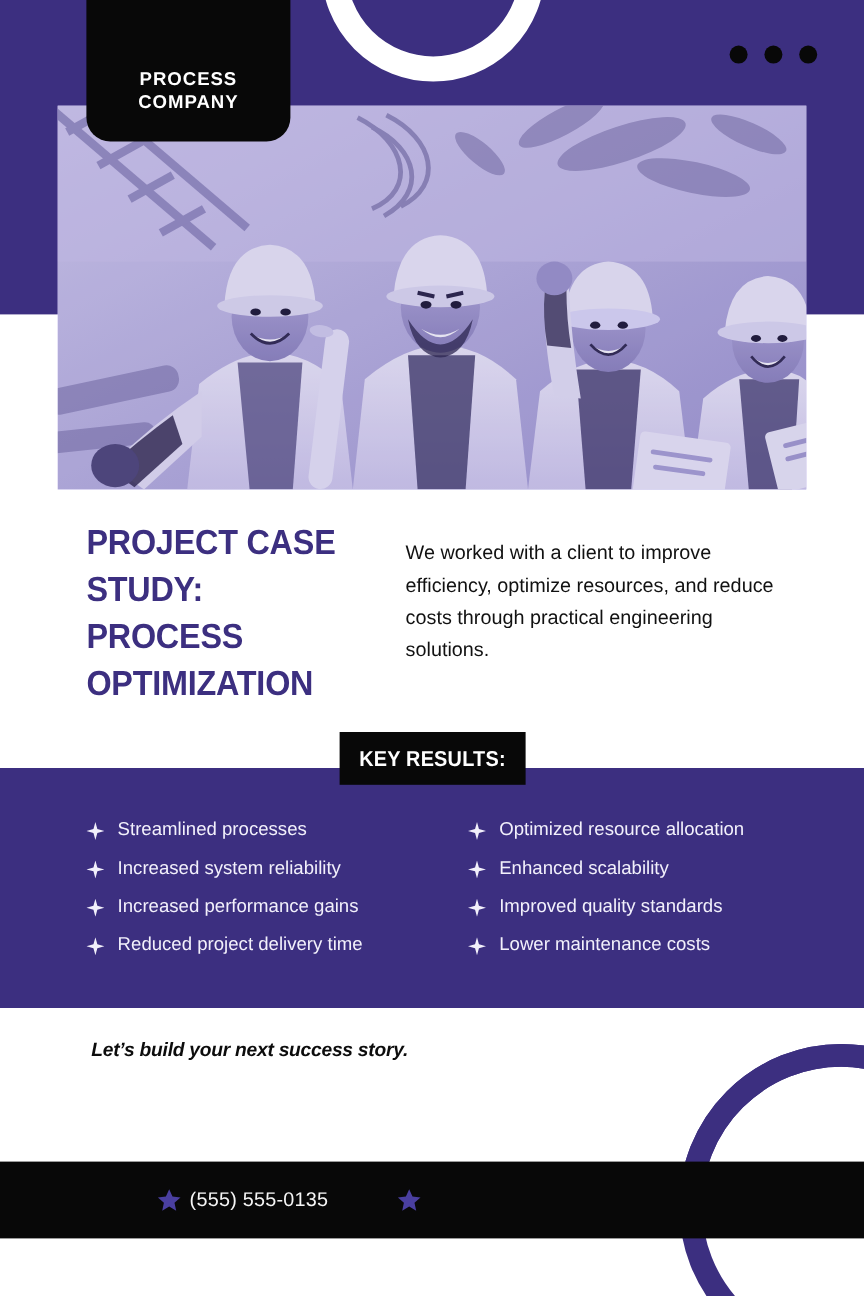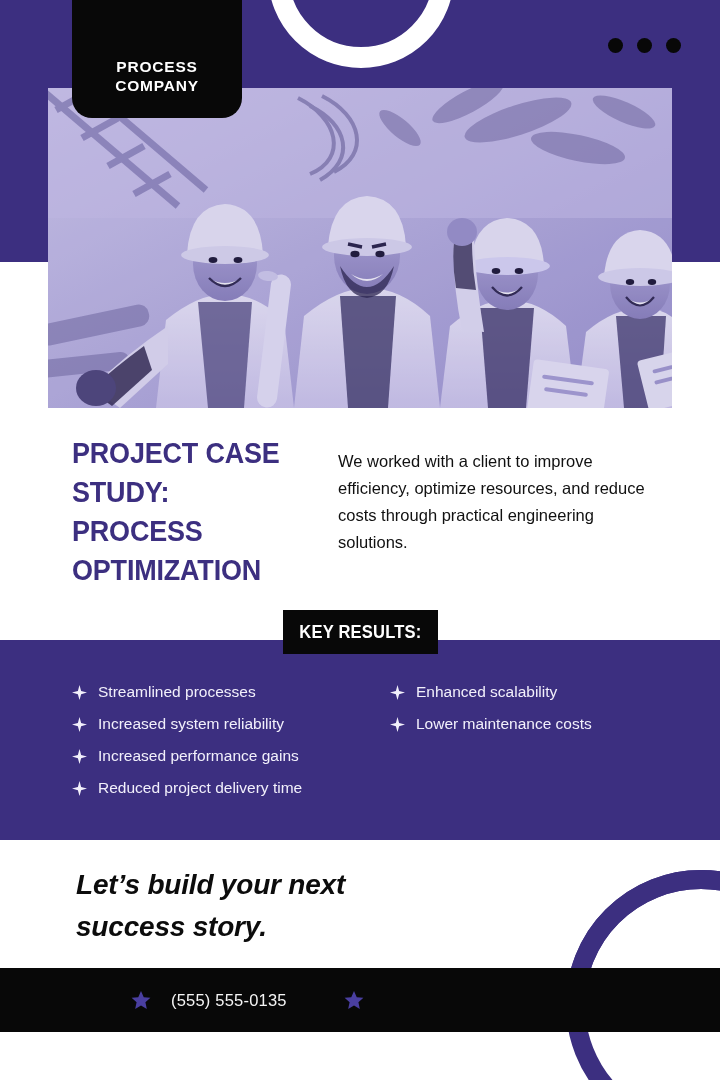--- a/index.html
+++ b/index.html
@@ -160,21 +160,21 @@
     width:270px; height:270px;
     border-radius:50%;
     border:19px solid #3C2F80;
     background:transparent;
   }
   .cta-text {
     position:absolute;
     left:76px; top:24px;
     width:330px;
     color:#0c0c0c;
-    font-size:28px;
+    font-size:16px;
     font-weight:bold;
     font-style:italic;
     line-height:1.5;
     letter-spacing:-0.2px;
   }
 
   
   .ring-tail {
     position:absolute;
     left:566px; top:870px;
@@ -189,21 +189,21 @@
     left:0; top:968px;
     width:720px; height:64px;
     background:#080808;
     display:flex;
     align-items:center;
     z-index:6;
   }
   .contact {
     display:flex;
     align-items:center;
-    gap:20px;
+    gap:7px;
   }
   .contact.phone { margin-left:131px; }
   .contact.web  { margin-left:57px; }
   .star { width:20px; height:20px; flex:none; }
   .contact-text {
     color:#f5f5f5;
     font-size:16.5px;
     letter-spacing:0.2px;
   }
   .footer-gap {
@@ -400,21 +400,33 @@
           </svg>
         <span class="result-label">Reduced project delivery time</span>
       </div>
     </div>
 
     <div class="results-col right">
       <div class="result-item">
         <svg class="sparkle" viewBox="0 0 24 24">
             <path d="M12 0 L14.6 9.4 L24 12 L14.6 14.6 L12 24 L9.4 14.6 L0 12 L9.4 9.4 Z" fill="#F2F0FB"></path>
           </svg>
+        <span class="result-label">Optimized resource allocation</span>
+      </div>
+      <div class="result-item">
+        <svg class="sparkle" viewBox="0 0 24 24">
+            <path d="M12 0 L14.6 9.4 L24 12 L14.6 14.6 L12 24 L9.4 14.6 L0 12 L9.4 9.4 Z" fill="#F2F0FB"></path>
+          </svg>
         <span class="result-label">Enhanced scalability</span>
+      </div>
+      <div class="result-item">
+        <svg class="sparkle" viewBox="0 0 24 24">
+            <path d="M12 0 L14.6 9.4 L24 12 L14.6 14.6 L12 24 L9.4 14.6 L0 12 L9.4 9.4 Z" fill="#F2F0FB"></path>
+          </svg>
+        <span class="result-label">Improved quality standards</span>
       </div>
       <div class="result-item">
         <svg class="sparkle" viewBox="0 0 24 24">
             <path d="M12 0 L14.6 9.4 L24 12 L14.6 14.6 L12 24 L9.4 14.6 L0 12 L9.4 9.4 Z" fill="#F2F0FB"></path>
           </svg>
         <span class="result-label">Lower maintenance costs</span>
       </div>
     </div>
   </div>
 

